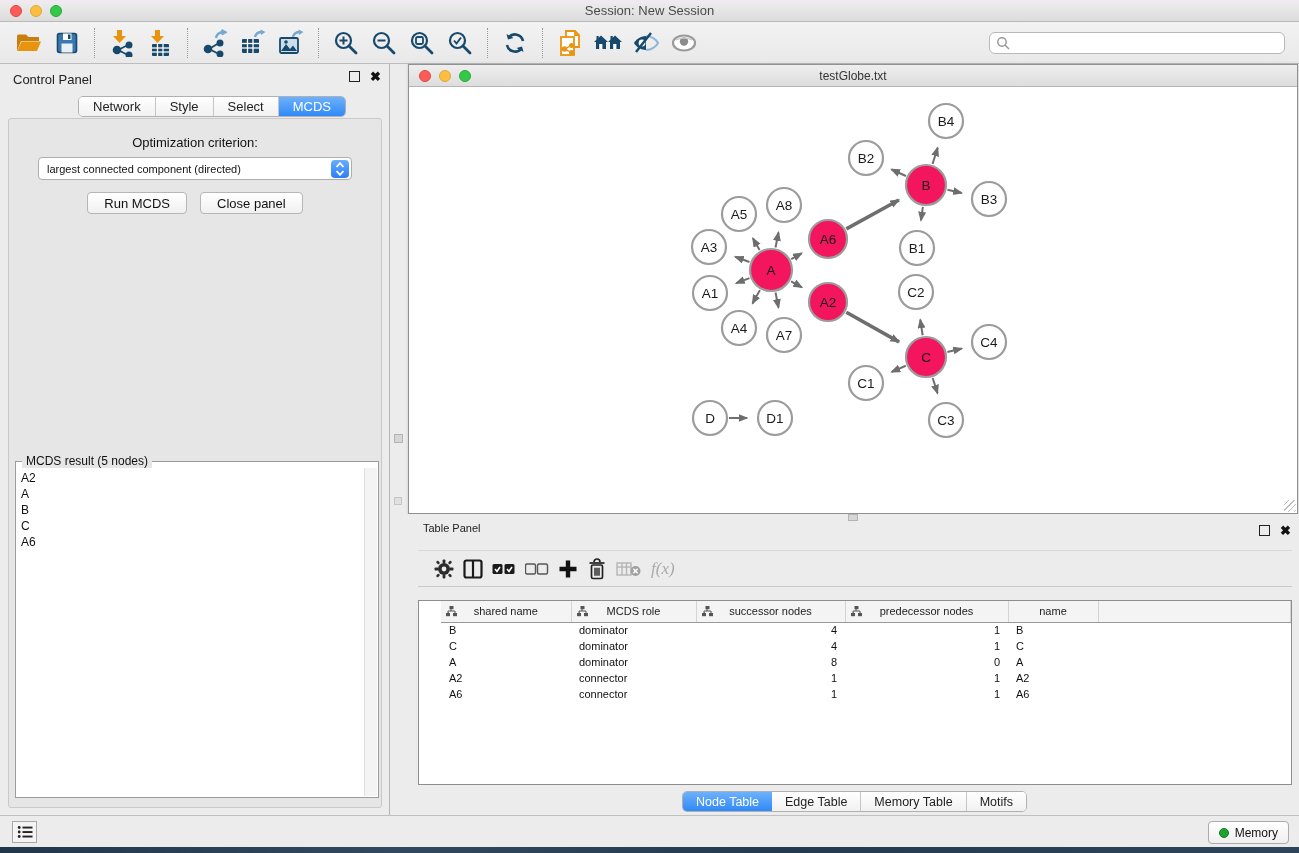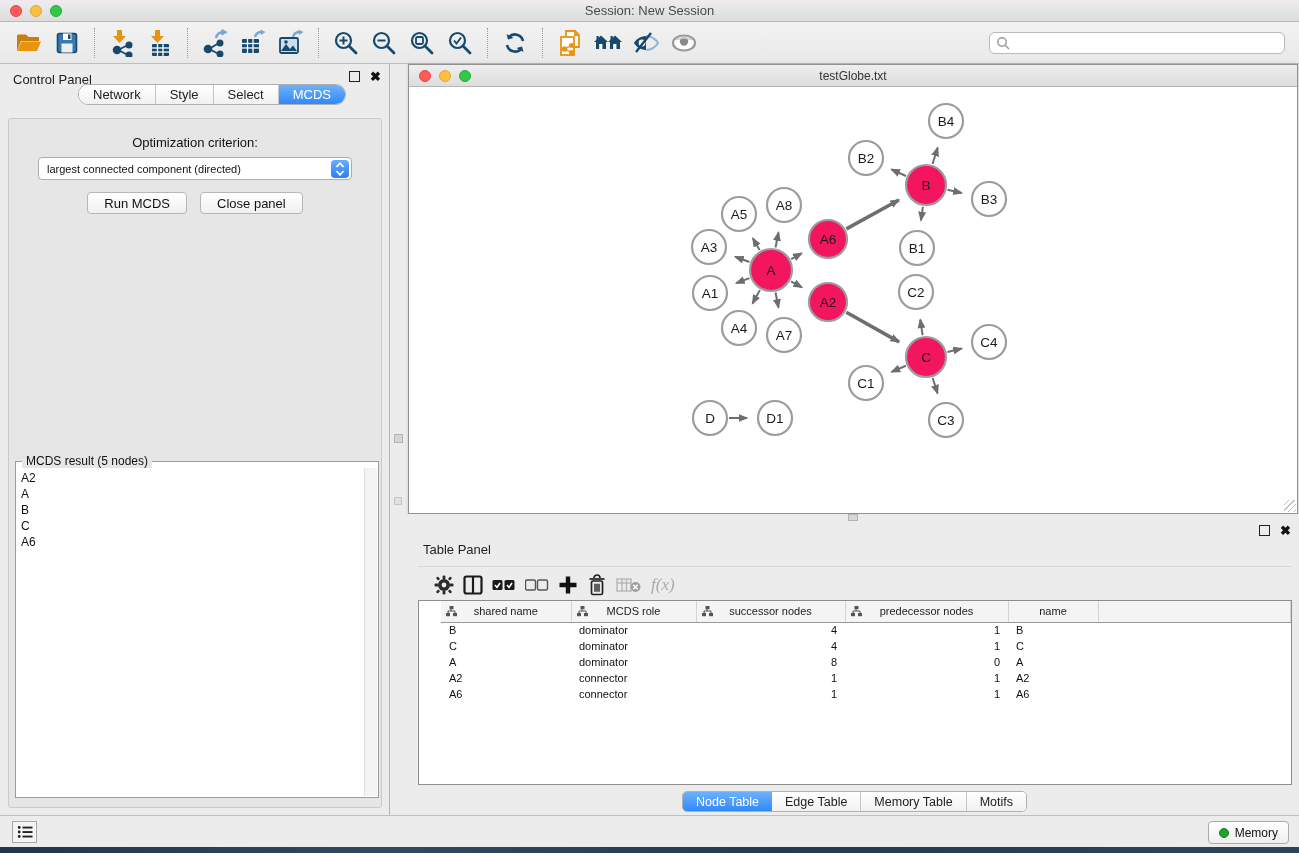--- a/index.html
+++ b/index.html
@@ -36,21 +36,21 @@
   .panel-icons { position:absolute; right:8px; top:7px; display:flex; gap:10px; align-items:center; }
   .float-ic { width:11px; height:11px; border:1.5px solid #222; display:inline-block; }
   .close-ic { font-size:13px; font-weight:bold; color:#111; line-height:11px; }
   .seg { display:flex; border:1px solid #b0b0b0; border-radius:5px; overflow:hidden;
     background:#fff; height:21px; }
   .seg .seg-item { padding:0 14px; font-size:13px; color:#222; display:flex; align-items:center;
     border-right:1px solid #c6c6c6; background:linear-gradient(#ffffff,#f1f1f1); white-space:nowrap; }
   .seg .seg-item:last-child { border-right:none; }
   .seg .seg-item.selected { background:linear-gradient(#6db1fc,#3089f8); color:#fff;
     border-right:none; }
-  .cp-tabs { position:absolute; left:78px; top:20px;border-radius:10px; }
+  .cp-tabs { position:absolute; left:78px; top:32px; }
   .cp-content { position:absolute; left:8px; right:7px; top:54px; bottom:7px;
     background:#e6e6e6; border:1px solid #c9c9c9; border-radius:3px; }
   .opt-label { margin-top:16px; text-align:center; font-size:13px; color:#111; }
   .select-box { margin:7px auto 0; width:314px; height:23px; background:#fff;
     border:1px solid #adadad; border-radius:4px; display:flex; align-items:center;
     padding-left:8px; position:relative; }
   .select-box .sel-text { font-size:11px; color:#111; flex:1; }
   .stepper { position:absolute; right:2px; top:2px; width:18px; height:18px; border-radius:4px;
     background:linear-gradient(#66aefd,#2e7ef5); display:flex; flex-direction:column;
     align-items:center; justify-content:center; gap:1px; }
@@ -82,24 +82,24 @@
   .net-canvas { position:relative; width:100%; height:426px; background:#fff; }
   .resize-grip { position:absolute; right:1px; bottom:1px; width:12px; height:12px;
     background:repeating-linear-gradient(135deg, transparent 0 3px, #c0c0c0 3px 4px); }
 
   
   .hsplit { position:absolute; left:408px; top:514px; width:891px; height:8px; background:#ececec; }
   .hsplit .grip { position:absolute; left:440px; top:0; width:10px; height:7px; }
 
   
   .table-panel { position:absolute; left:410px; top:522px; right:0; bottom:38px; background:#ececec; }
-  .tp-header { position:absolute; left:13px; top:20px; font-size:13px; color:#222; }
+  .tp-header { position:absolute; left:13px; top:0; font-size:11px; color:#222; }
   .tp-toolbar { position:absolute; left:8px; right:7px; top:28px; height:37px;
     border-top:1px solid #d8d8d8; border-bottom:1px solid #c9c9c9;
-    display:flex; align-items:center; gap:9px; padding-left:16px;margin-top:16px; }
+    display:flex; align-items:center; gap:9px; padding-left:16px; }
   .tp-ic { display:flex; align-items:center; justify-content:center; }
   .fx { font-family:"Liberation Serif", serif; font-style:italic; font-size:17px; color:#aaa; }
   .data-table { position:absolute; left:8px; right:7px; top:78px; bottom:30px;
     background:#fff; border:1px solid #8e8e8e; overflow:hidden;padding-left:22px; }
   table.grid { border-collapse:collapse; width:100%; table-layout:fixed; }
   table.grid th { height:21px; background:#f4f4f4; border-bottom:1px solid #9a9a9a;
     border-right:1px solid #d4d4d4; font-size:11px; font-weight:normal; color:#222;
     position:relative; text-align:center; }
   table.grid th .hier { position:absolute; left:5px; top:5px; }
   table.grid td { height:16px; font-size:11px; color:#111; padding:0 8px; white-space:nowrap;

